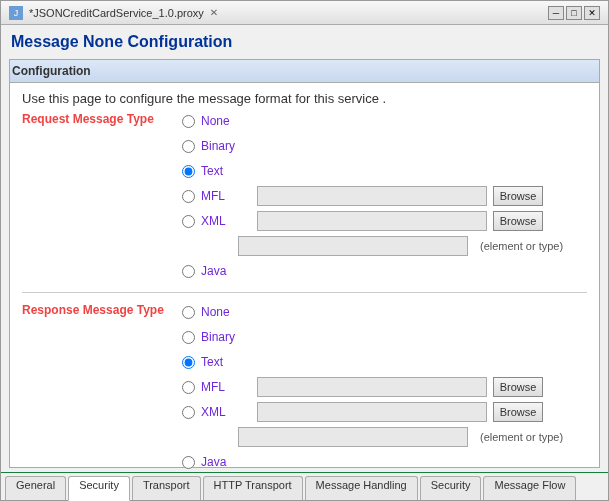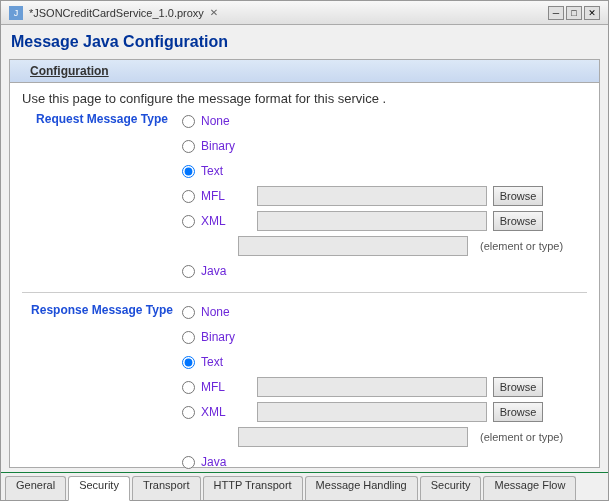--- a/index.html
+++ b/index.html
@@ -72,46 +72,44 @@
       overflow: hidden;
     }
     .config-panel {
       border: 1px solid #aaa;
       background: white;
       height: 100%;
     }
     .config-header {
       background: linear-gradient(to bottom, #dce8f7, #c8d8f0);
       border-bottom: 1px solid #aaa;
-      padding: 4px 20px;
+      padding: 4px 2px;
       font-weight: bold;
       font-size: 12px;
       color: #333;
-      text-decoration: underline;
     }
     .config-body {
       padding: 8px 12px;
     }
     .description {
       font-size: 13px;
       color: #333;
       margin-bottom: 4px;
     }
     .section {
       display: flex;
       margin-bottom: 10px;
     }
     .section-label {
       font-weight: bold;
       font-size: 12px;
-      color: #1d4ed8;
+      color: #ef4444;
       width: 160px;
       flex-shrink: 0;
       padding-top: 2px;
-      text-align: center;
     }
     .section-divider {
       border: none;
       border-top: 1px solid #ccc;
       margin: 8px 0 8px 0;
     }
     .options {
       display: flex;
       flex-direction: column;
       gap: 3px;
@@ -195,21 +193,21 @@
       <span>*JSONCreditCardService_1.0.proxy</span>
       <span style="font-size:10px; cursor:pointer; color:#666;">✕</span>
     </div>
     <div class="title-bar-controls">
       <button class="title-bar-btn">─</button>
       <button class="title-bar-btn">□</button>
       <button class="title-bar-btn">✕</button>
     </div>
   </div>
 
-  <div class="page-title">Message Java Configuration</div>
+  <div class="page-title">Message None Configuration</div>
 
   <div class="content-area">
     <div class="config-panel">
       <div class="config-header">Configuration</div>
       <div class="config-body">
         <div class="description">Use this page to configure the message format for this service .</div>
 
         <div class="section">
           <div class="section-label">Request Message Type</div>
           <div class="options">

